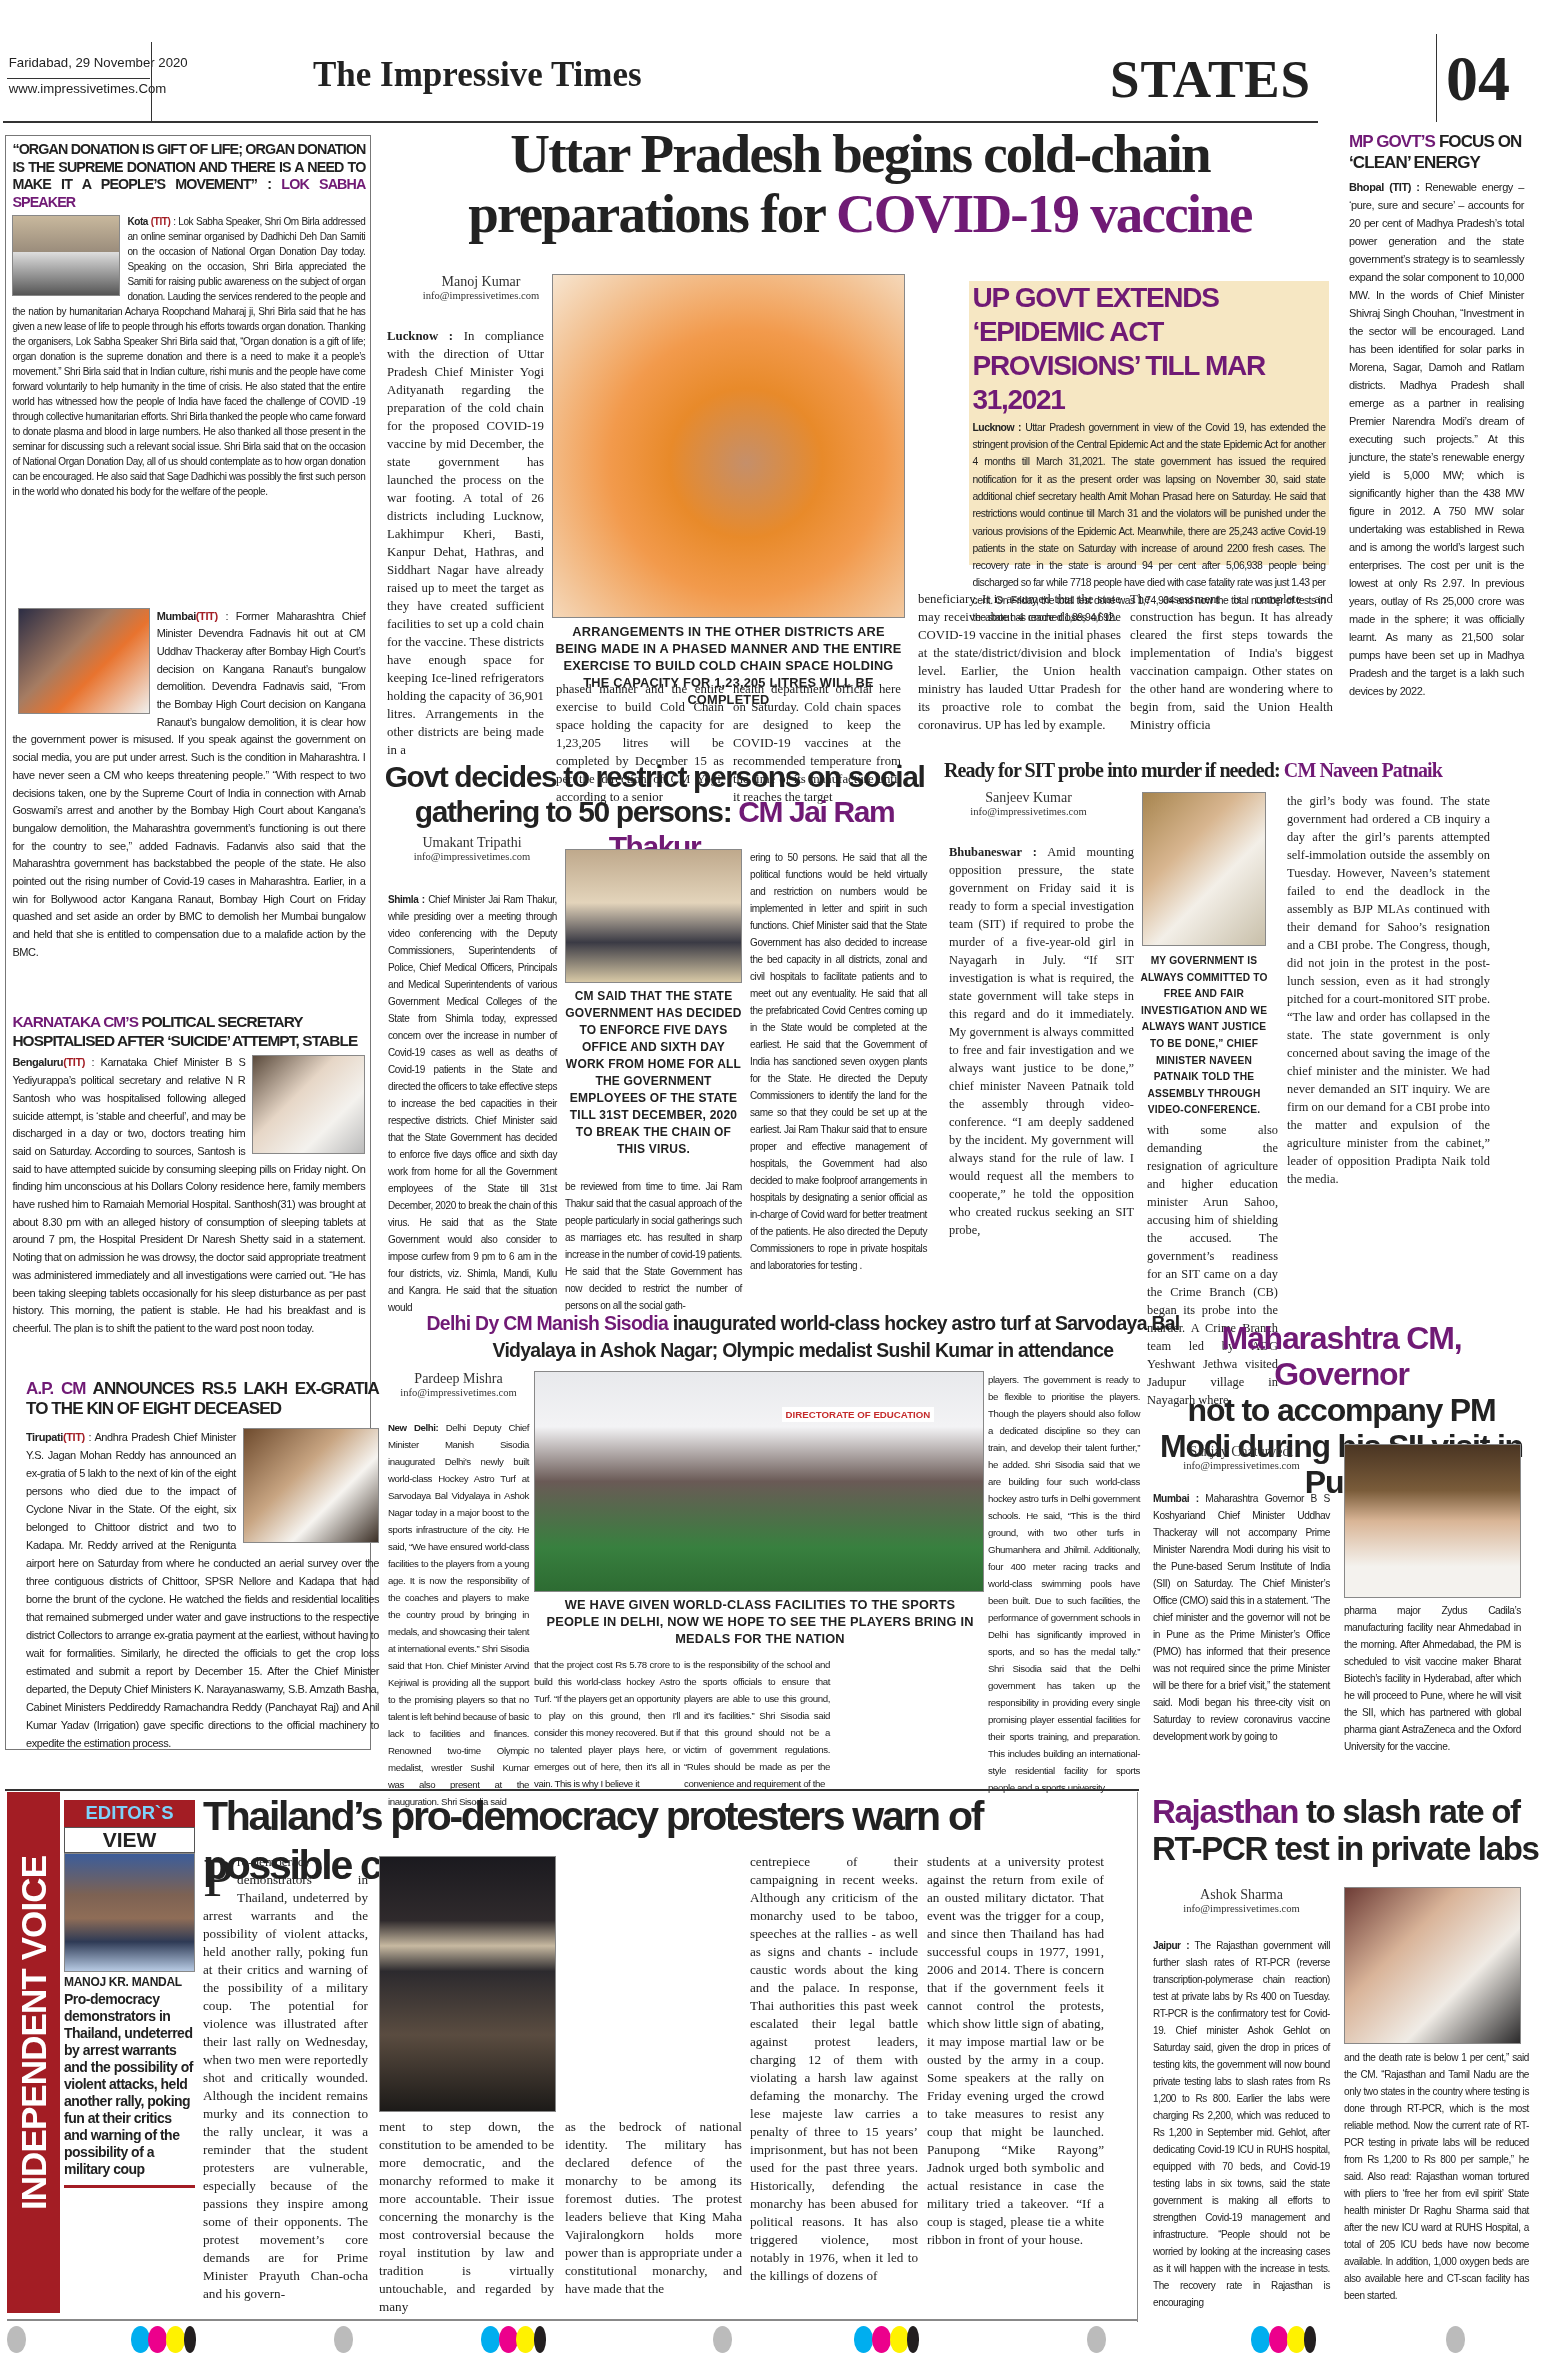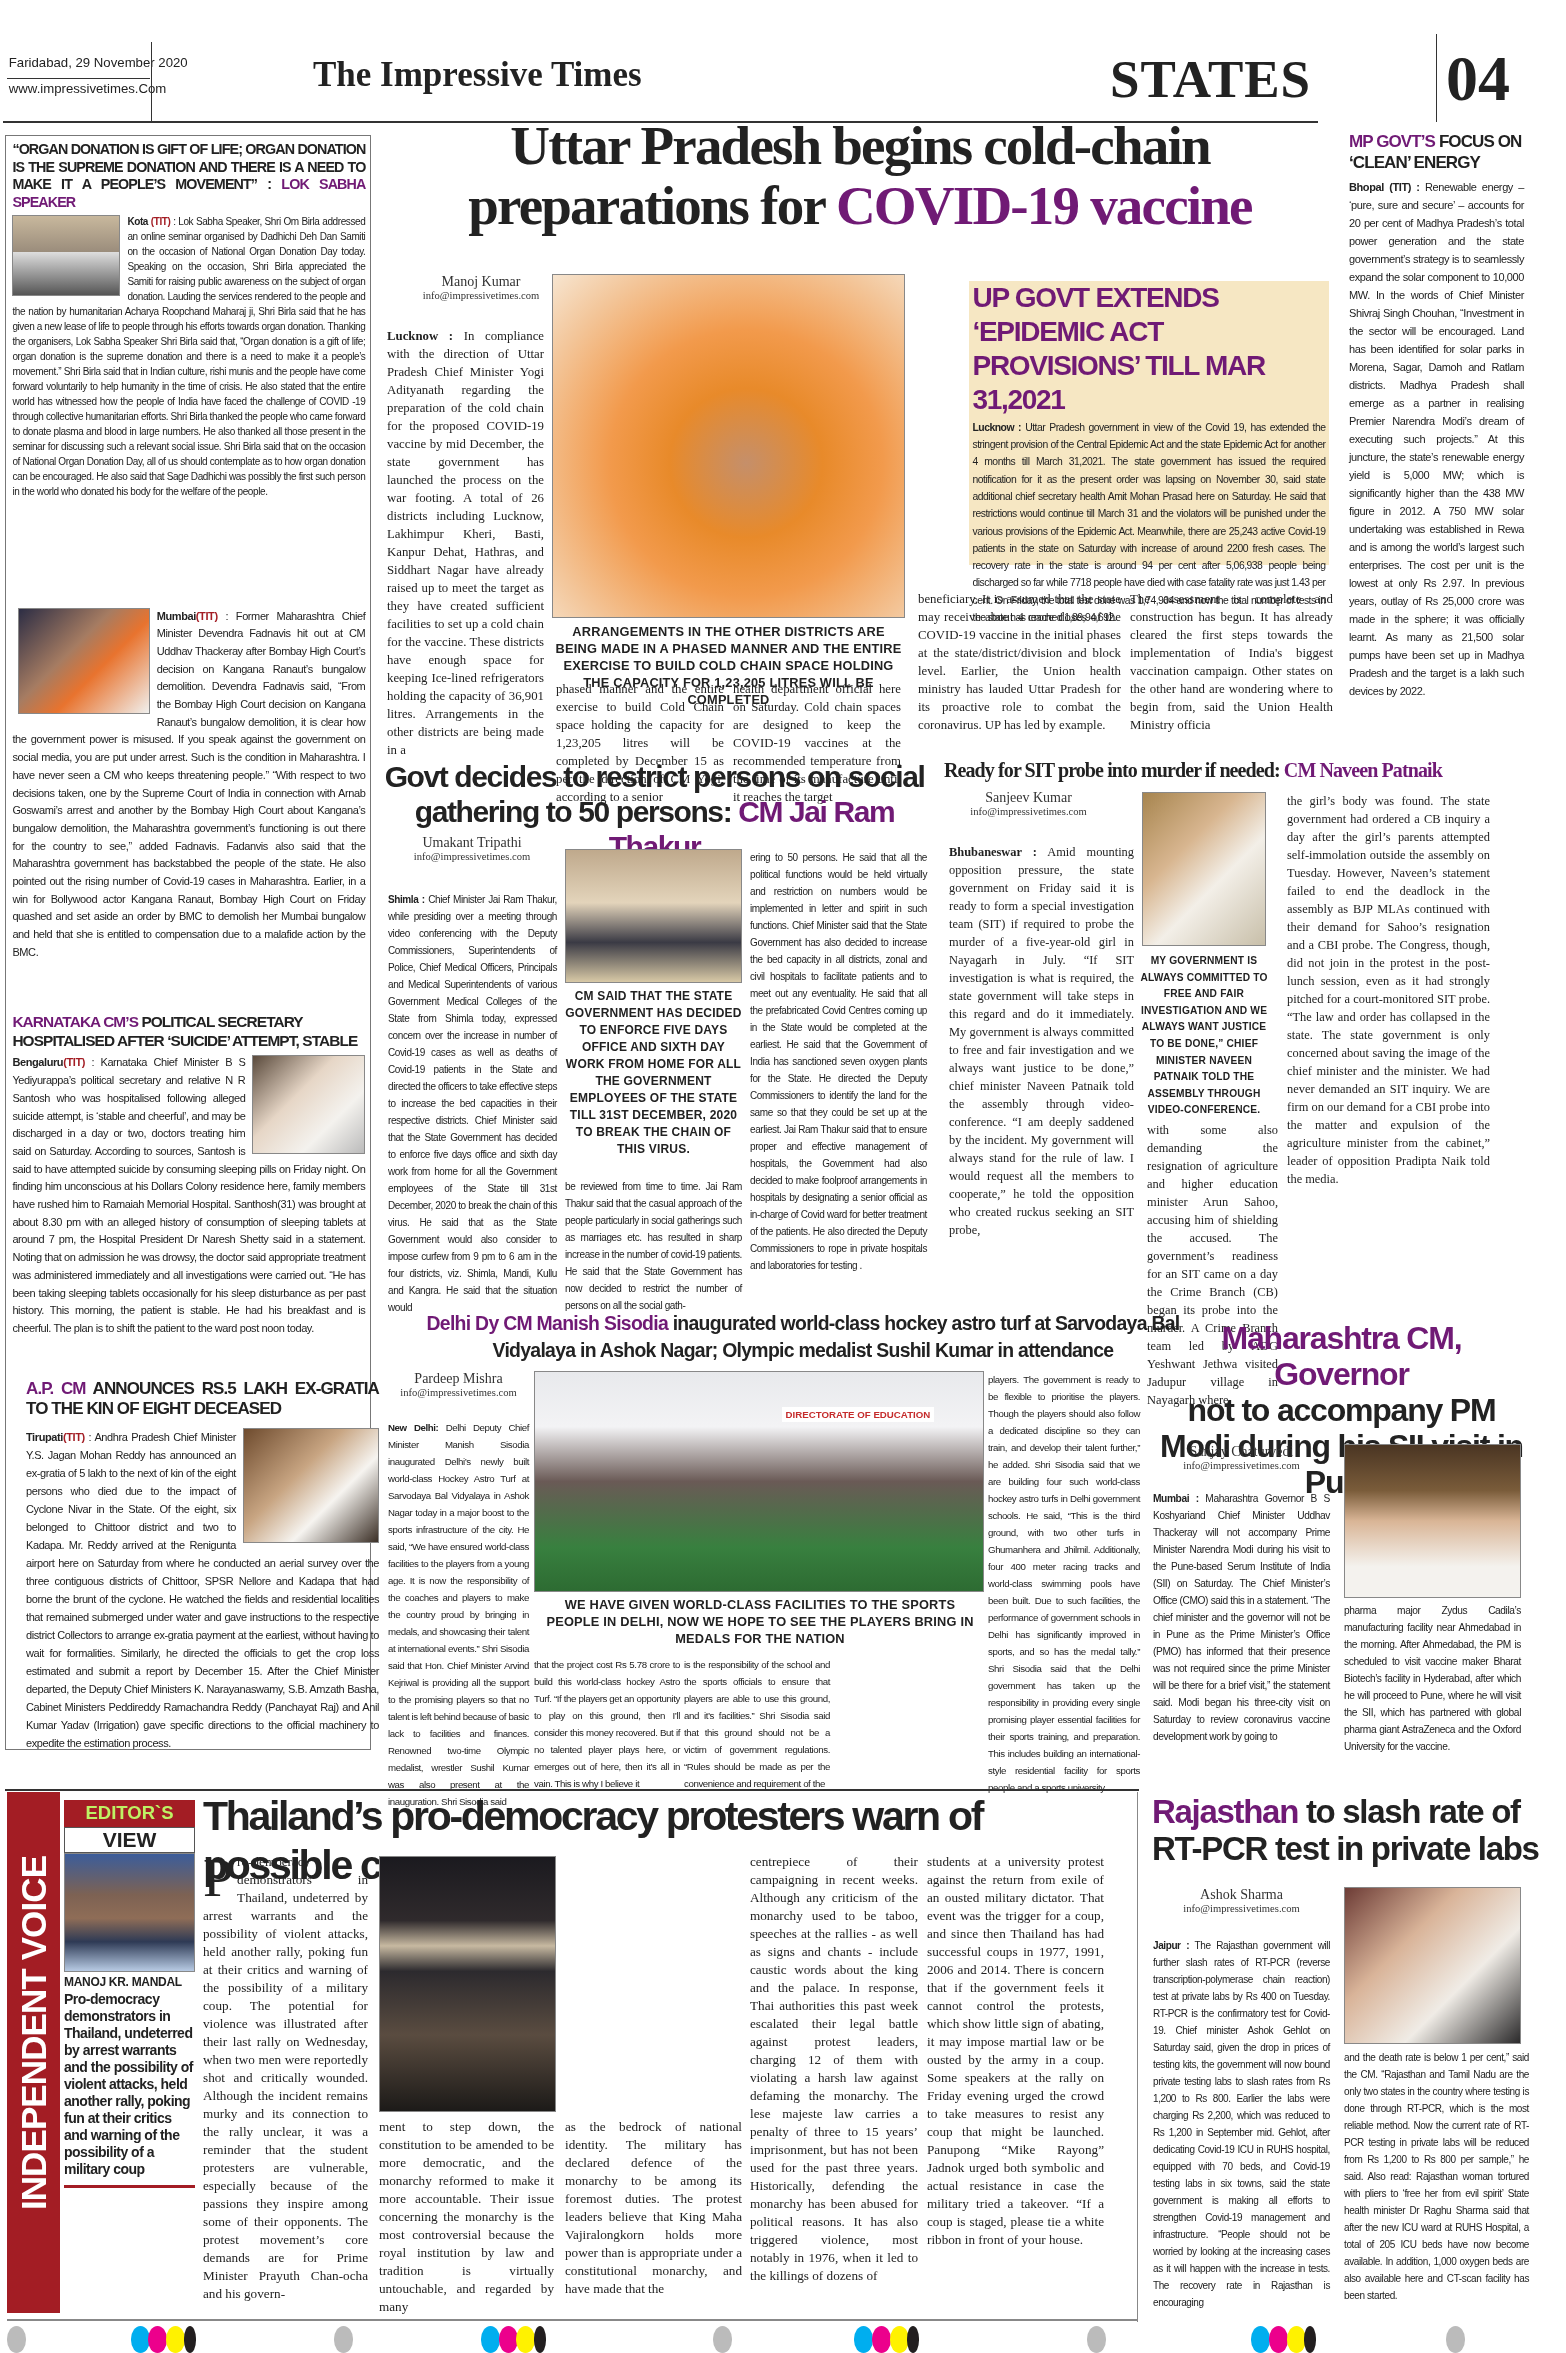--- a/index.html
+++ b/index.html
@@ -76,21 +76,21 @@
   <div class="hd-bold" style="font-size:17px;line-height:20px;text-align:justify;">
     <span class="red">A.P. CM </span><span>ANNOUNCES RS.5 LAKH EX-GRATIA TO THE KIN OF EIGHT DECEASED</span>
   </div>
   <div class="photo" style="float:right;width:136px;height:115px;margin:8.8px 0 1.8px 7px;background:linear-gradient(135deg,#6e4b2e,#c8a582 40%,#f6f4f0 65%,#3b2f26);"></div>
   <div class="body-sm" style="padding-top:8.8px;font-size:11px;line-height:18px;">
     <span class="lead">Tirupati</span><span class="tit">(TIT)</span>
     <span>:  Andhra Pradesh Chief Minister Y.S. Jagan Mohan Reddy has announced an ex-gratia of  5 lakh to the next of kin of the eight persons who died due to the impact of Cyclone Nivar in the State. Of the eight, six belonged to Chittoor district and two to Kadapa. Mr. Reddy arrived at the Renigunta airport here on Saturday from where he conducted an aerial survey over the three contiguous districts of Chittoor, SPSR Nellore and Kadapa that had borne the brunt of the cyclone. He watched the fields and residential localities that remained submerged under water and gave instructions to the respective district Collectors to arrange ex-gratia payment at the earliest, without having to wait for formalities. Similarly, he directed the officials to get the crop loss estimated and submit a report by December 15. After the Chief Minister departed, the Deputy Chief Ministers K. Narayanaswamy, S.B. Amzath Basha, Cabinet Ministers Peddireddy Ramachandra Reddy (Panchayat Raj) and Anil Kumar Yadav (Irrigation) gave specific directions to the official machinery to expedite the estimation process.</span>
   </div>
 </div>
 
-<div class="abs" style="left:379px;top:116px;width:962px;">
+<div class="abs" style="left:379px;top:124px;width:962px;">
   <div class="serif" style="text-align:center;font-weight:700;font-size:55px;line-height:60px;letter-spacing:-1.8px;color:#222;">
     <div>Uttar Pradesh begins cold-chain</div>
     <div><span>preparations for </span><span class="red">COVID-19 vaccine</span></div>
   </div>
 </div>
 <div class="abs byline" style="left:415px;top:274px;width:132px;">
   <div class="nm">Manoj Kumar</div>
   <div class="em">info@impressivetimes.com</div>
 </div>
 <div class="abs body-serif" style="left:387px;top:327px;width:157px;">
@@ -190,21 +190,21 @@
 </div>
 <div class="abs photo" style="left:1344px;top:1444px;width:177px;height:154px;background:linear-gradient(180deg,#4a3523,#7a5c3a 30%,#d9b596 50%,#f4f2ee 80%);"></div>
 <div class="abs body-sm" style="left:1344px;top:1602px;width:177px;font-size:10.2px;line-height:17px;">pharma major Zydus Cadila’s manufacturing facility near Ahmedabad in the morning. After Ahmedabad, the PM is scheduled to visit vaccine maker Bharat Biotech’s facility in Hyderabad, after which he will proceed to Pune, where he will visit the SII, which has partnered with global pharma giant AstraZeneca and the Oxford University for the vaccine.</div>
 
 <div class="abs rule" style="left:5.3px;top:1789px;width:1134px;height:1.8px;"></div>
 
 <div class="abs" style="left:7px;top:1792px;width:53px;height:521px;background:#a31d24;">
   <div class="abs hd-bold" style="left:-181px;top:221px;width:415px;text-align:center;color:#fff;font-size:35px;transform:rotate(-90deg);letter-spacing:-0.9px;">INDEPENDENT VOICE</div>
 </div>
 <div class="abs" style="left:64px;top:1800px;width:131px;">
-  <div class="hd-bold" style="background:#a31d24;color:#bef264;text-align:center;font-size:18.5px;line-height:26.5px;letter-spacing:0;">EDITOR`S</div>
+  <div class="hd-bold" style="background:#a31d24;color:#7dd3fc;text-align:center;font-size:18.5px;line-height:26.5px;letter-spacing:0;">EDITOR`S</div>
   <div class="hd-bold" style="background:#fff;border:0.9px solid #555;color:#222;text-align:center;font-size:21px;line-height:24px;letter-spacing:0;">VIEW</div>
   <div class="photo" style="height:119px;background:linear-gradient(180deg,#3c5d9a,#7d6253 35%,#8f6d57 55%,#2e3a55 75%,#b8cbe4);"></div>
   <div class="hd-bold" style="font-size:12px;margin-top:3.5px;letter-spacing:-0.3px;">MANOJ KR. MANDAL</div>
   <div class="hd-bold" style="font-size:14px;line-height:17px;margin-top:1.8px;letter-spacing:-0.5px;">Pro-democracy demonstrators in Thailand, undeterred by arrest warrants and the possibility of violent attacks, held another rally, poking fun at their critics and warning of the possibility of a military coup</div>
   <div style="height:3.5px;background:#a31d24;margin-top:7px;"></div>
 </div>
 
 <div class="abs hd-bold" style="left:203px;top:1792px;width:927px;font-size:41px;line-height:49px;letter-spacing:-2.3px;color:#222;">Thailand’s pro-democracy protesters warn of possible coup</div>
 <div class="abs body-serif" style="left:203px;top:1853px;width:165px;font-size:13.2px;line-height:18px;">
   <span class="serif" style="float:left;font-size:55px;line-height:49px;margin-right:3.5px;">P</span>

